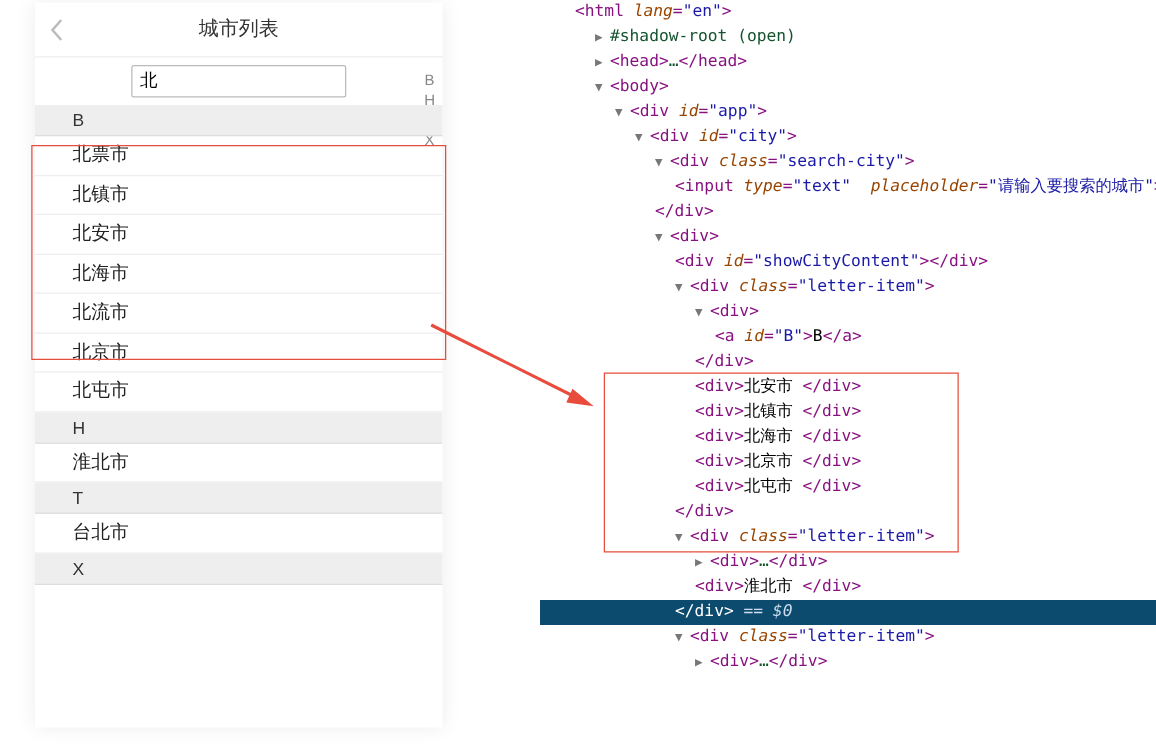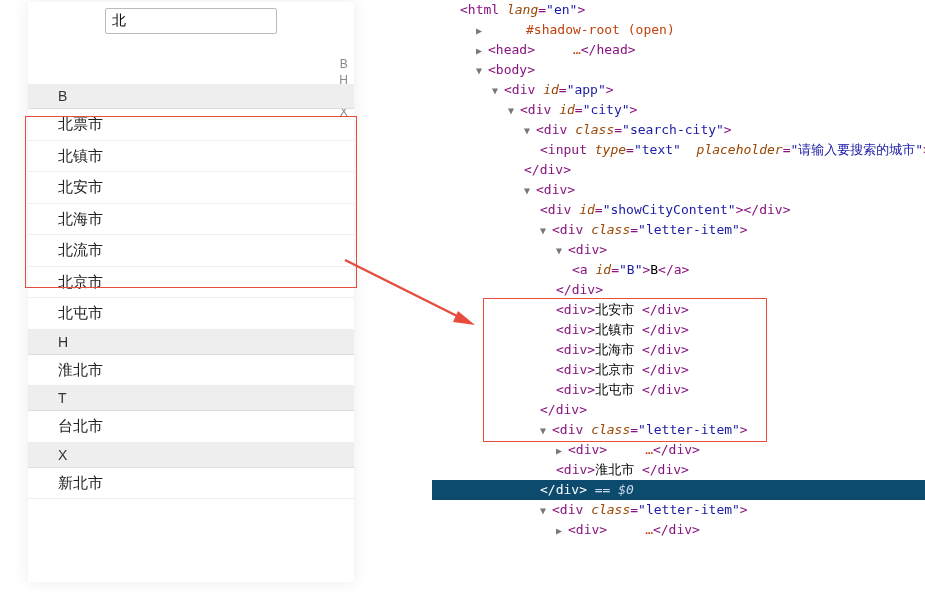--- a/index.html
+++ b/index.html
@@ -131,21 +131,21 @@
     .arrow-toggle {
       display: inline-block;
       width: 10px;
       color: #777;
       font-size: 10px;
       margin-right: 2px;
     }
     .tag { color: #881280; }
     .attr-name { color: #994500; font-style: italic; }
     .attr-val { color: #1a1aa6; }
-    .grey { color: #c2410c; margin-left: 38px; }
+    .grey { color: #14532d; }
     .text-node { color: #000; }
     
     .ind1 { padding-left: 28px; }
     .ind2 { padding-left: 44px; }
     .ind3 { padding-left: 60px; }
     .ind4 { padding-left: 76px; }
     .ind5 { padding-left: 92px; }
     .ind6 { padding-left: 108px; }
     .ind7 { padding-left: 124px; }
     
@@ -164,20 +164,28 @@
       color: #fff;
       position: relative;
     }
     .highlight-line .tag, .highlight-line .grey { color: #fff; }
     .eq0 { color: #cde; font-style: italic; }
   </style>
 </head>
 <body>
 
 <div class="phone">
+  <div class="phone-header">
+    <div class="back-chevron">
+      <svg width="12" height="20" viewBox="0 0 12 20">
+          <path d="M9 2 L2 10 L9 18" stroke="#bbb" stroke-width="2" fill="none"></path>
+        </svg>
+    </div>
+    <div class="phone-title">城市列表</div>
+  </div>
   <div class="search-row">
     <input class="search-input" type="text" value="北" style="">
   </div>
   <div class="index-letters">
     <span>B</span>
     <span>H</span>
     <span>T</span>
     <span>X</span>
   </div>
   <div class="list-area">
@@ -187,21 +195,20 @@
     <div class="city-item">北安市</div>
     <div class="city-item">北海市</div>
     <div class="city-item">北流市</div>
     <div class="city-item">北京市</div>
     <div class="city-item">北屯市</div>
     <div class="letter-header">H</div>
     <div class="city-item">淮北市</div>
     <div class="letter-header">T</div>
     <div class="city-item">台北市</div>
     <div class="letter-header">X</div>
-    <div class="city-item">新北市</div>
   </div>
 </div>
 
 <div class="red-box-1"></div>
 
 <svg class="arrow" viewBox="0 0 140 80">
   <line x1="5" y1="5" x2="125" y2="65" stroke="#e74c3c" stroke-width="2.5"></line>
   <polygon points="135,70 118,56 113,67" fill="#e74c3c"></polygon>
 </svg>
 

